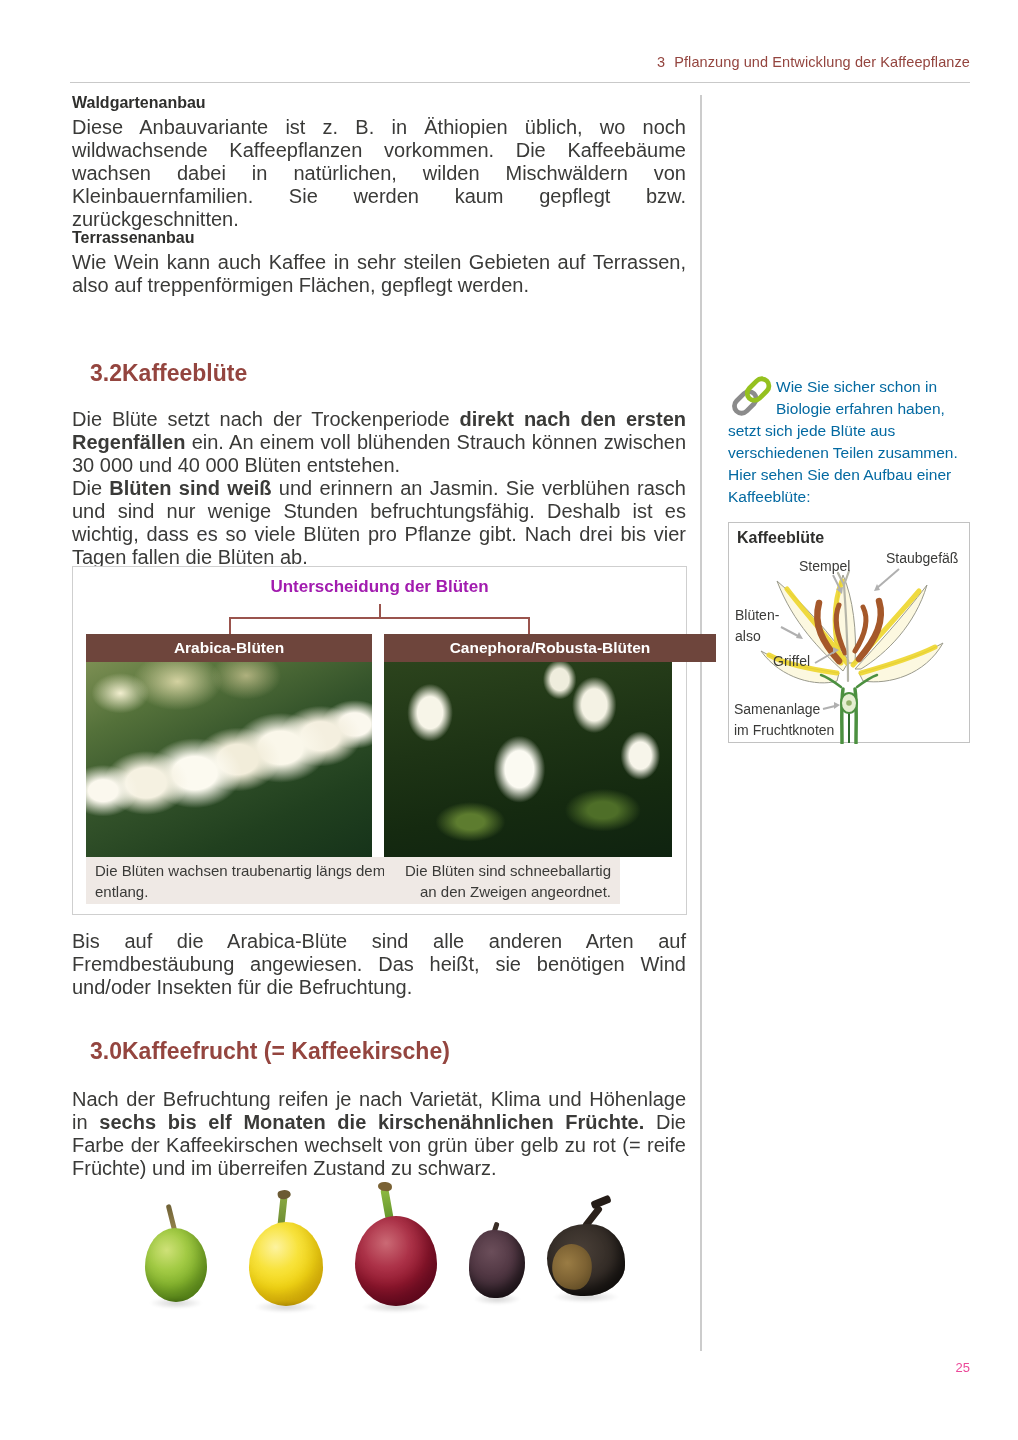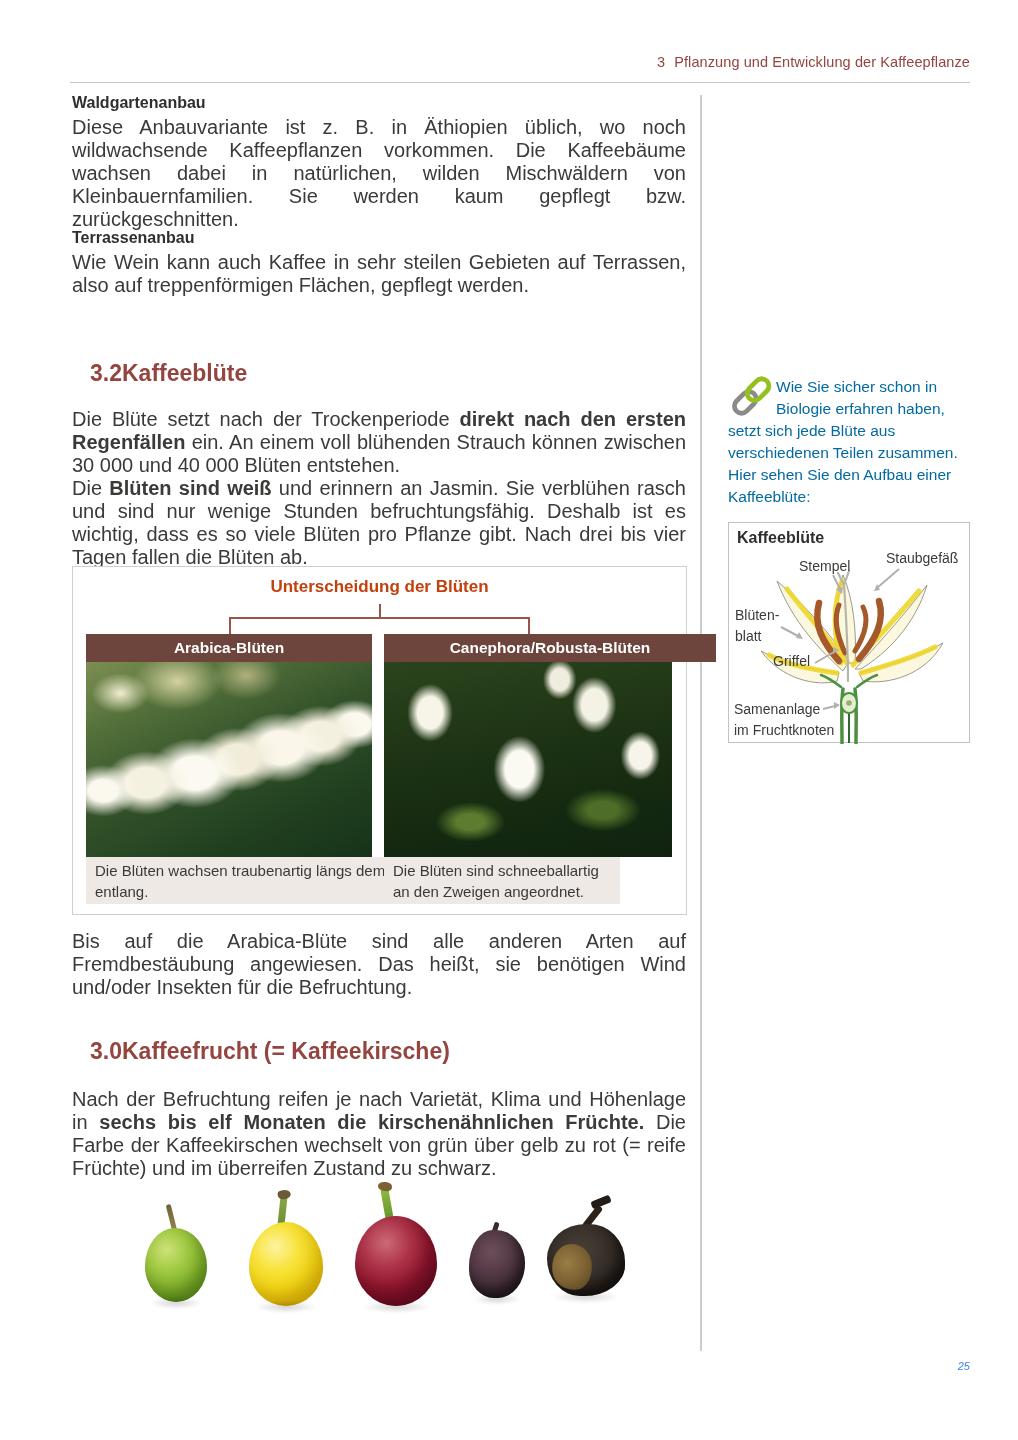--- a/index.html
+++ b/index.html
@@ -31,21 +31,21 @@
   .bodytext .bold, .runs .bold { font-weight:bold; }
   .section-heading { font-size:23px; font-weight:bold; color:#94453f; }
   .section-heading .sec-num { display:inline-block; width:50px;text-align:right; }
   
   .bluete-box {
     position:absolute; left:72px; top:566px; width:615px; height:349px;
     border:1px solid #cfcfcf; background:#ffffff;
   }
   .bluete-box .box-title {
     position:absolute; top:10px; left:0; width:100%; text-align:center;
-    font-size:17px; font-weight:bold; color:#c2410c;
+    font-size:17px; font-weight:bold; color:#a21caf;
   }
   .conn { position:absolute; background:#9a544d; }
   .conn.stub  { left:306px; top:37px; width:2px; height:14px; }
   .conn.horiz { left:156px; top:50px; width:301px; height:2px; }
   .conn.vl    { left:156px; top:50px; width:2px; height:18px; }
   .conn.vr    { left:455px; top:50px; width:2px; height:18px; }
   .col-header {
     position:absolute; top:67px; height:28px; background:#6e453c; color:#ffffff;
     font-size:15.5px; font-weight:bold; text-align:center; line-height:28px;
   }
@@ -77,21 +77,21 @@
       radial-gradient(22px 26px at 61% 9%,  #efeddd 42%, rgba(239,237,221,0) 76%),
       radial-gradient(46px 26px at 30% 82%, #5d7c2f 30%, rgba(93,124,47,0) 76%),
       radial-gradient(50px 28px at 76% 76%, #4e6e28 30%, rgba(78,110,40,0) 76%),
       linear-gradient(170deg, #2c441d 0%, #1e3415 40%, #152a10 70%, #0f2310 100%);
   }
   .caption {
     position:absolute; top:290px; height:47px; background:#efe9e5;
     font-size:15px; line-height:21px; padding:3px 9px 0 9px; color:#3a3a38; text-align:left;
   }
   .caption.left  { left:13px;  width:345px; }
-  .caption.right { left:311px; width:236px; }
+  .caption.right { left:311px; width:236px;text-align:right; }
   
   .sidebar-note { position:absolute; left:728px; top:376px; width:242px;
     font-size:15.5px; line-height:22px; color:#0369a1; }
   .link-icon-wrap { float:left; width:48px; height:40px; }
   .diagram-box {
     position:absolute; left:728px; top:522px; width:242px; height:221px;
     border:1px solid #c2c2c2; background:#ffffff;
   }
   .diagram-title { position:absolute; left:8px; top:6px; font-size:16px; font-weight:bold; color:#2f2f2d; }
   .dlabel { position:absolute; font-size:14px; line-height:20px; color:#3a3a38; white-space:nowrap; }
@@ -128,21 +128,21 @@
   .c-dark .stem { left:24px; top:-8px; width:5px; height:12px; background:#3a2d26; transform:rotate(18deg); border-radius:2px; }
   .c-black .cbody { width:78px; height:72px; border-radius:52% 48% 55% 45% / 50% 55% 45% 55%;
      background:radial-gradient(circle at 42% 38%, #4a4038 0%, #38302a 40%, #28221e 75%, #1d1815 100%);
      box-shadow:inset -6px -9px 12px rgba(0,0,0,.55); }
   .c-black .patch { position:absolute; left:5px; top:20px; width:40px; height:46px;
      border-radius:50% 50% 45% 55% / 55% 45% 55% 45%; transform:rotate(-8deg);
      background:radial-gradient(circle at 40% 40%, #9a7c44 0%, #7d6233 50%, #5e4a24 85%); }
   .c-black .stem  { left:42px; top:-20px; width:7px; height:26px; background:#2a211b; transform:rotate(38deg); border-radius:3px; }
   .c-black .stem2 { position:absolute; left:44px; top:-26px; width:20px; height:8px; background:#241c17; transform:rotate(-22deg); border-radius:3px; }
   
-  .page-number { position:absolute; top:1360px; right:48px; font-size:11px; color:#3b82f6;font-style:italic; }
+  .page-number { position:absolute; top:1360px; right:48px; font-size:13px; color:#ec4899; }
 </style>
 </head>
 <body>
 
 <div class="page">
 
   <div class="chapter-header">
     <span class="num">3</span><span>Pflanzung und Entwicklung der Kaffeepflanze</span>
   </div>
   <div class="header-rule"></div>
@@ -281,21 +281,21 @@
         <polygon points="145,68 151,67 148,61"></polygon>
         <polygon points="74,116 67,115 70,109"></polygon>
         <polygon points="110,127 104,131 104,124"></polygon>
         <polygon points="111,182 105,186 105,179"></polygon>
       </g>
     </svg>
     <div class="diagram-title">Kaffeeblüte</div>
     <span class="dlabel" style="left:70px;  top:33px;">Stempel</span>
     <span class="dlabel" style="left:157px; top:25px;">Staubgefäß</span>
     <span class="dlabel" style="left:6px;   top:82px;">Blüten-</span>
-    <span class="dlabel" style="left:6px;   top:103px;">blatt</span>
+    <span class="dlabel" style="left:6px;   top:103px;">also</span>
     <span class="dlabel" style="left:44px;  top:128px;">Griffel</span>
     <span class="dlabel" style="left:5px;   top:176px;">Samenanlage</span>
     <span class="dlabel" style="left:5px;   top:197px;">im Fruchtknoten</span>
   </div>
 
   <div class="page-number">25</div>
 
 </div>
 
 </body></html>

